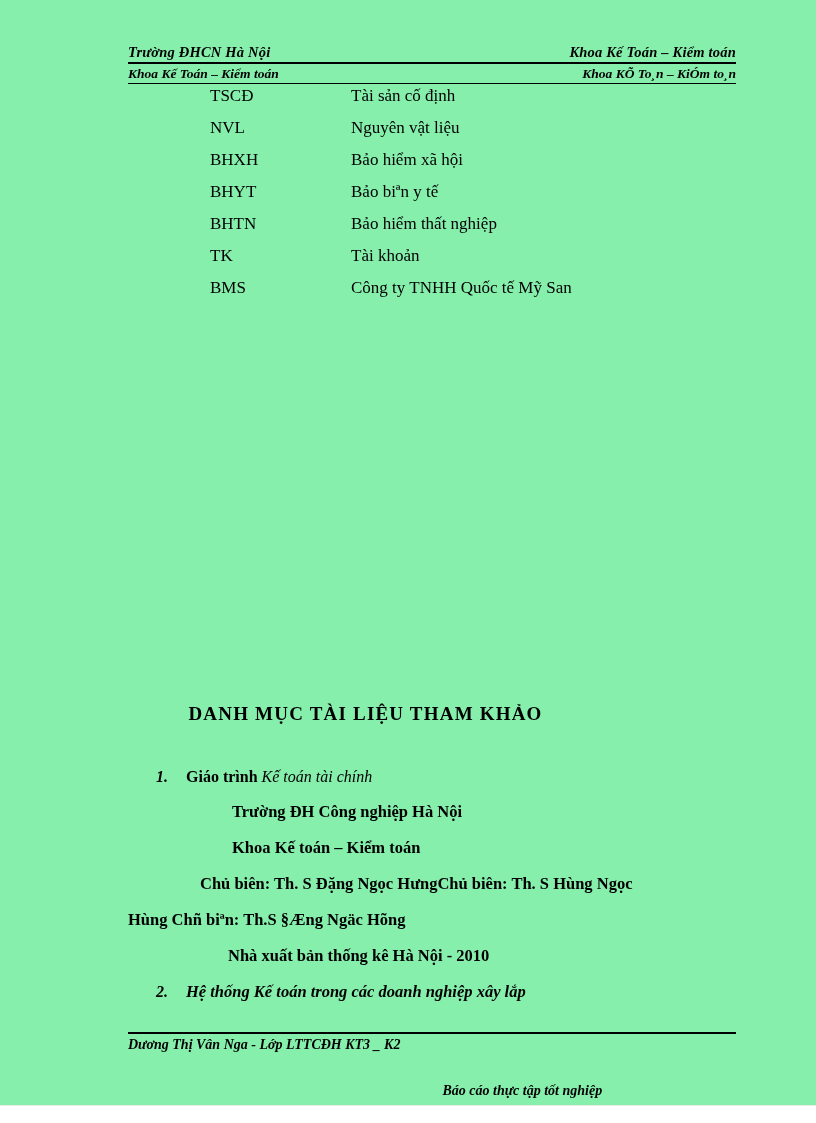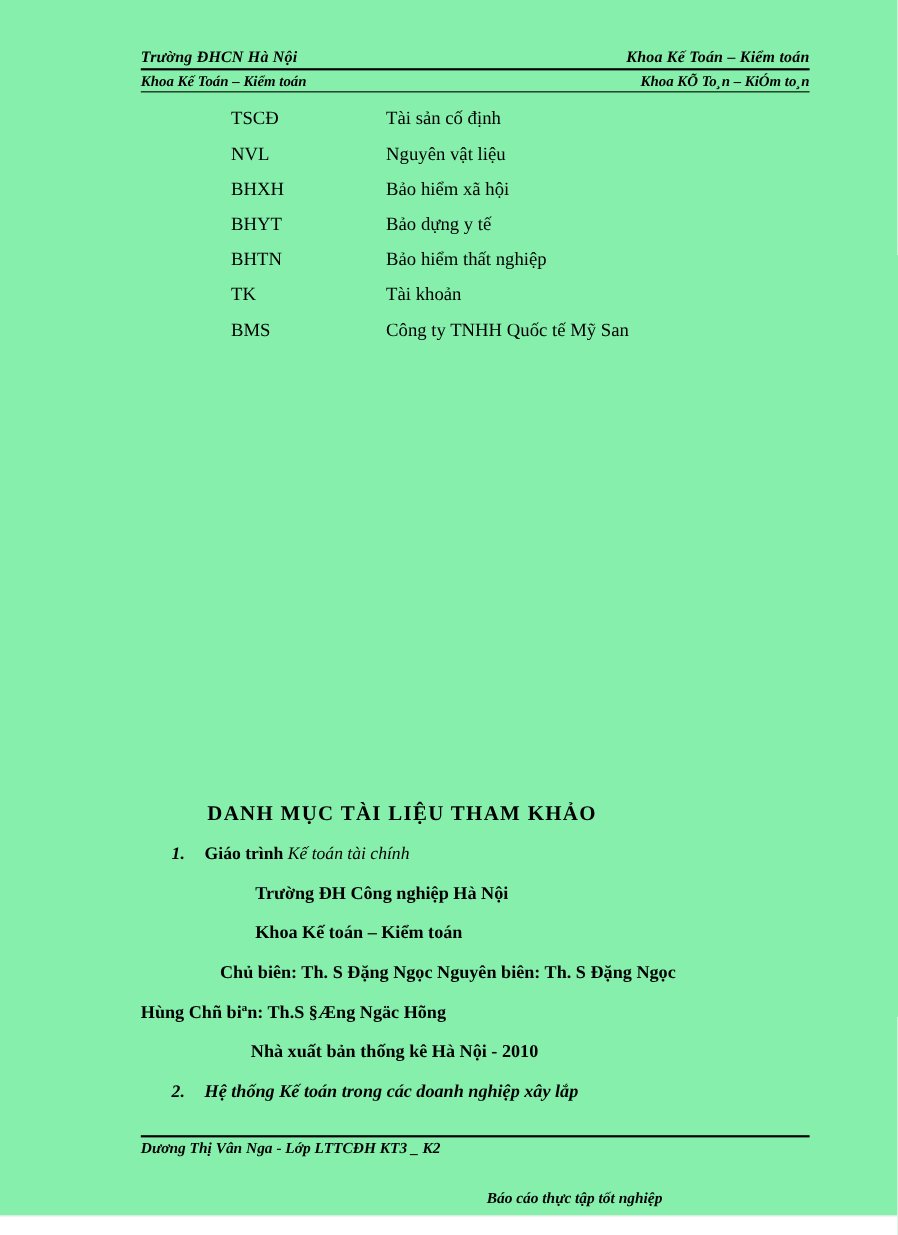--- a/index.html
+++ b/index.html
@@ -66,37 +66,37 @@
 
   
   .abbr-list {
     position: absolute;
     left: 210px;
     top: 86px;
     width: 560px;
   }
   .abbr-row {
     display: flex;
-    align-items: flex-end;
+    align-items: flex-start;
     height: 32px;
     font-size: 17px;
   }
   .abbr-code {
     width: 141px;
     flex: 0 0 141px;
   }
   .abbr-meaning {
     flex: 1 1 auto;
   }
 
   
   .ref-title {
     position: absolute;
     left: 0;
-    top: 729px;
+    top: 703px;
     width: 731px;
     text-align: center;
     font-weight: bold;
     font-size: 19px;
     letter-spacing: 1.2px;
   }
   .ref-block {
     position: absolute;
     left: 128px;
     top: 768px;
@@ -198,21 +198,21 @@
     <div class="abbr-row">
       <span class="abbr-code">NVL</span>
       <span class="abbr-meaning">Nguyên vật liệu</span>
     </div>
     <div class="abbr-row">
       <span class="abbr-code">BHXH</span>
       <span class="abbr-meaning">Bảo hiểm  xã hội</span>
     </div>
     <div class="abbr-row">
       <span class="abbr-code">BHYT</span>
-      <span class="abbr-meaning">Bảo dựng  y tế</span>
+      <span class="abbr-meaning">Bảo biªn  y tế</span>
     </div>
     <div class="abbr-row">
       <span class="abbr-code">BHTN</span>
       <span class="abbr-meaning">Bảo hiểm  thất nghiệp</span>
     </div>
     <div class="abbr-row">
       <span class="abbr-code">TK</span>
       <span class="abbr-meaning">Tài khoản</span>
     </div>
     <div class="abbr-row">
@@ -227,21 +227,21 @@
 
     <div class="ref-item-1">
       <span class="ref-num">1.</span>
       <span class="ref-bold">Giáo trình</span>
       <span>&nbsp;</span>
       <span class="ref-italic">Kế toán tài chính</span>
     </div>
 
     <div class="ref-line ind-1">Trường ĐH Công nghiệp Hà Nội</div>
     <div class="ref-line ind-2">Khoa Kế toán – Kiểm toán</div>
-    <div class="ref-line ind-3">Chủ biên:  Th. S Đặng Ngọc Nguyên biên:  Th. S Đặng Ngọc</div>
+    <div class="ref-line ind-3">Chủ biên:  Th. S Đặng Ngọc HưngChủ biên:  Th. S Hùng Ngọc</div>
     <div class="ref-line ind-4">Hùng      Chñ biªn:  Th.S §Æng Ngäc Hõng</div>
     <div class="ref-line ind-5">
       <span>Nhà xuất bản thống kê Hà Nội</span><span class="ref-year"> - 2010</span>
     </div>
 
     <div class="ref-item-2">
       <span class="ref-num">2.</span>
       <span class="ref-item-2-text">Hệ thống Kế toán trong các doanh nghiệp xây lắp</span>
     </div>
 

